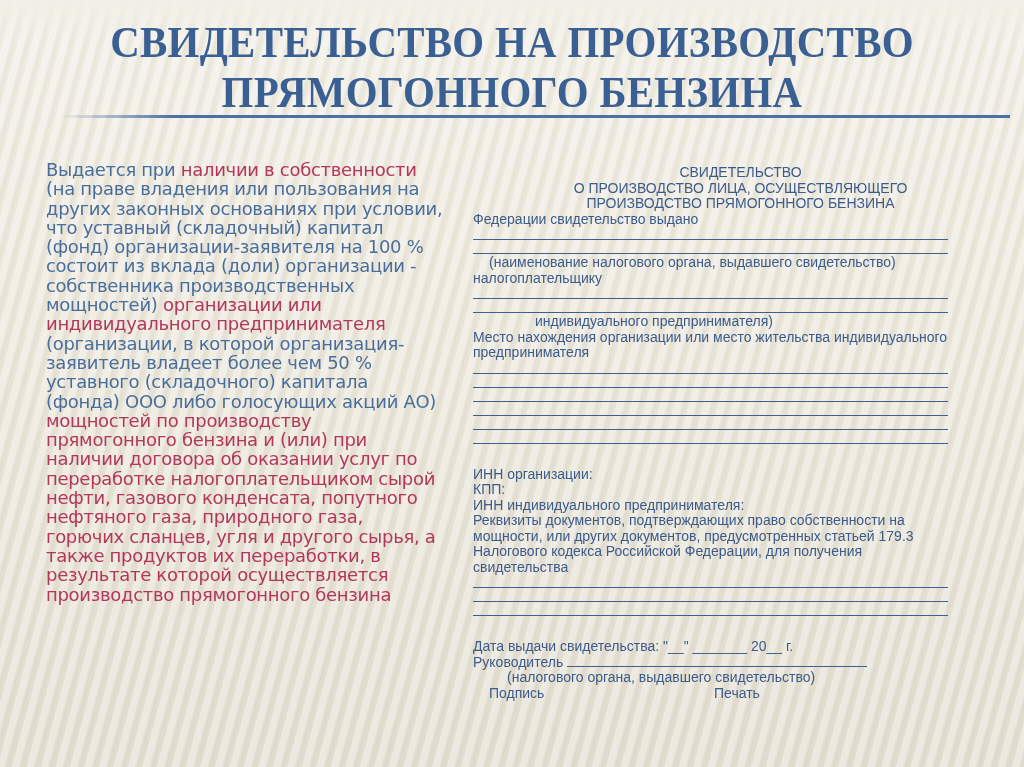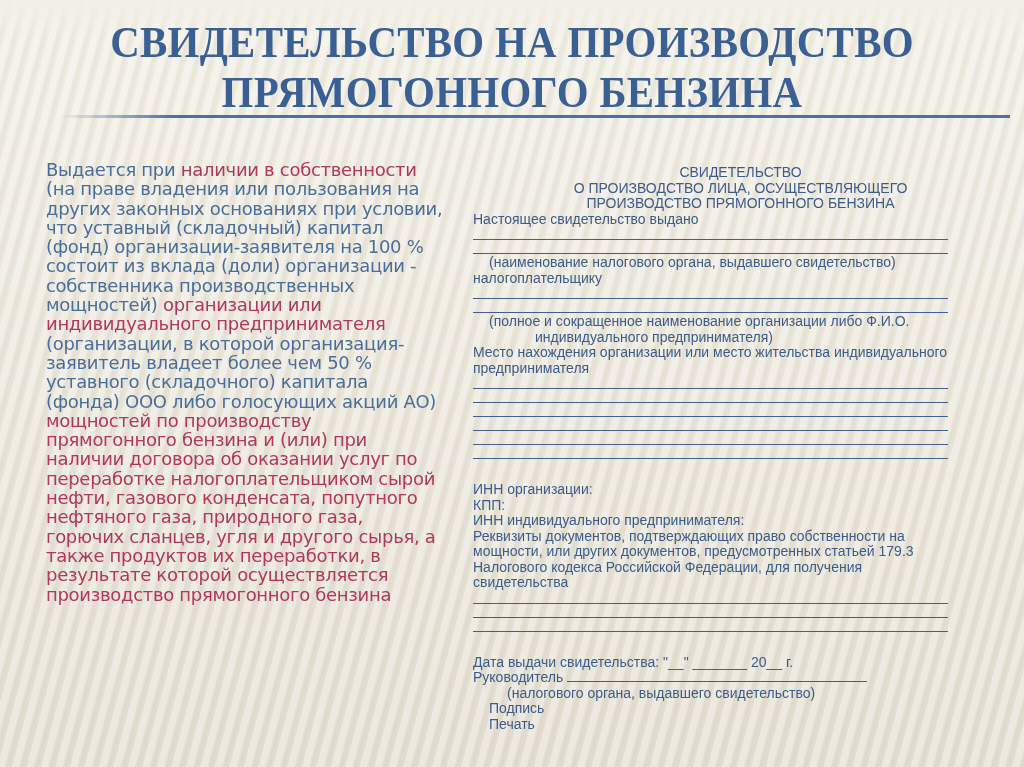--- a/index.html
+++ b/index.html
@@ -35,21 +35,21 @@
     position:absolute;left:473px;top:117px;width:475px;
     font-family:"Liberation Sans", sans-serif;font-size:14px;line-height:15.5px;
     color:#3c5b8a;
     margin-top:48px;
   }
   .form .center{text-align:center;padding-left:60px;}
   .form .line{height:12px;border-bottom:1px solid #3f5f8e;margin-bottom:1px;}
   .form .indent1{padding-left:16px;}
   .form .indent2{padding-left:62px;}
   .form .gap-lg{height:22px;}
-  .form .row-sign{display:flex;padding-left:16px;flex-direction:column;}
+  .form .row-sign{display:flex;padding-left:16px;}
   .form .row-sign span:first-child{width:225px;}
   .form .underline-inline{display:inline-block;border-bottom:1px solid #3f5f8e;width:300px;height:11px;vertical-align:baseline;}
   .form .indent3{padding-left:34px;}
 </style>
 </head>
 <body>
 
 <div class="bg"></div>
 <div class="top-band"></div>
 
@@ -61,28 +61,27 @@
 <div class="rule"></div>
 
 <div class="left-text">
   <span>Выдается при </span><span class="hl">наличии в собственности</span><span> (на праве владения или пользования на других законных основаниях при условии, что уставный (складочный) капитал (фонд) организации-заявителя на 100 % состоит из вклада (доли) организации - собственника производственных мощностей) </span><span class="hl">организации или индивидуального предпринимателя</span><span> (организации, в которой организация-заявитель владеет более чем 50 % уставного (складочного) капитала (фонда) ООО либо голосующих акций АО) </span><span class="hl">мощностей по производству прямогонного бензина и (или) при наличии договора об оказании услуг по переработке налогоплательщиком сырой нефти, газового конденсата, попутного нефтяного газа, природного газа, горючих сланцев, угля и другого сырья, а также продуктов их переработки, в результате которой осуществляется производство прямогонного бензина</span>
 </div>
 
 <div class="form">
   <div class="center">СВИДЕТЕЛЬСТВО</div>
   <div class="center">О ПРОИЗВОДСТВО ЛИЦА, ОСУЩЕСТВЛЯЮЩЕГО</div>
   <div class="center">ПРОИЗВОДСТВО ПРЯМОГОННОГО БЕНЗИНА</div>
-  <div>Настоящее свидетельство выдано</div>
+  <div>Федерации свидетельство выдано</div>
   <div class="line"></div>
   <div class="line"></div>
   <div class="indent1">(наименование налогового органа, выдавшего свидетельство)</div>
   <div>налогоплательщику</div>
   <div class="line"></div>
   <div class="line"></div>
-  <div class="indent1">(полное и сокращенное наименование организации либо Ф.И.О.</div>
   <div class="indent2">индивидуального предпринимателя)</div>
   <div>Место нахождения  организации или место жительства индивидуального предпринимателя</div>
   <div class="line"></div>
   <div class="line"></div>
   <div class="line"></div>
   <div class="line"></div>
   <div class="line"></div>
   <div class="line"></div>
   <div class="gap-lg"></div>
   <div>ИНН организации:</div>

